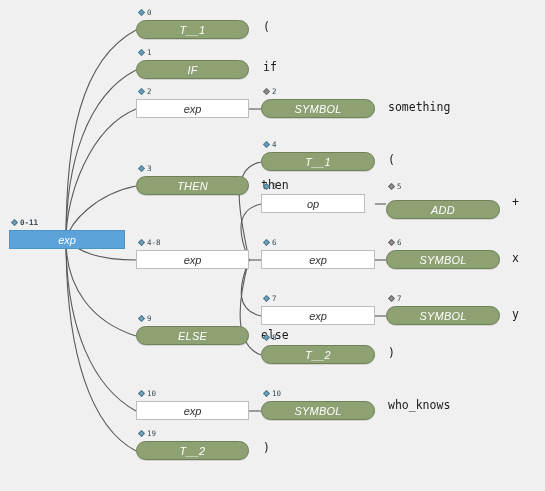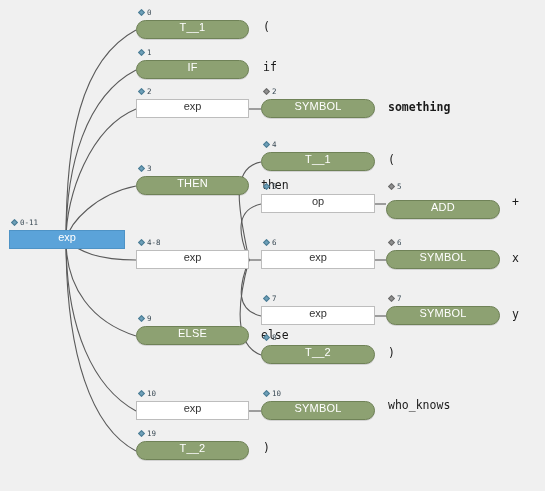--- a/index.html
+++ b/index.html
@@ -6,21 +6,21 @@
   body{
     width:545px;height:491px;
     background:#f0f0f0;
     font-family:"Liberation Sans", sans-serif;
     overflow:hidden;
   }
   #stage{position:relative;width:545px;height:491px;}
   svg.edges{position:absolute;left:0;top:0;width:545px;height:491px;pointer-events:none;}
 
   
-  .node{position:absolute;box-sizing:border-box;display:flex;justify-content:center;}
+  .node{position:absolute;box-sizing:border-box;display:flex;align-items:center;justify-content:center;font-style:italic;}
   .pill{
     background:#8da172;
     border:1px solid #6f8257;
     border-radius:11px;
     height:19px;
     color:#ffffff;
     font-size:11px;
     letter-spacing:.2px;
     box-shadow:0 1px 0 rgba(0,0,0,.12);
   }
@@ -90,21 +90,21 @@
       <path d="M 249,260 C 239,236 234,210 261,204" fill="none" stroke="#5a5a5a" stroke-width="1.1"></path>
       <path d="M 249,260 L 261,260" fill="none" stroke="#5a5a5a" stroke-width="1.1"></path>
       <path d="M 249,260 C 238,288 236,310 261,316" fill="none" stroke="#5a5a5a" stroke-width="1.1"></path>
       <path d="M 249,260 C 238,300 232,344 261,355" fill="none" stroke="#5a5a5a" stroke-width="1.1"></path>
       <path d="M 375,204 L 386,204" fill="none" stroke="#5a5a5a" stroke-width="1.1"></path>
       <path d="M 375,260 L 386,260" fill="none" stroke="#5a5a5a" stroke-width="1.1"></path>
       <path d="M 375,316 L 386,316" fill="none" stroke="#5a5a5a" stroke-width="1.1"></path>
       <path d="M 249,411 L 261,411" fill="none" stroke="#5a5a5a" stroke-width="1.1"></path>
     </svg>
   <div id="nodes-layer">
-      <div class="tag" style="left: 12px; top: 219px;">
+      <div class="tag" style="left: 12px; top: 219px; font-weight: bold;">
         <span class="dot"></span>
         <span>0-11</span>
       </div>
       <div class="node root" style="left: 9px; top: 230px; width: 116px;">
         <span>exp</span>
       </div>
       <div class="tag" style="left: 139px; top: 9px;">
         <span class="dot"></span>
         <span>0</span>
       </div>
@@ -127,42 +127,42 @@
       <div class="node box" style="left: 136px; top: 99px; width: 113px;">
         <span>exp</span>
       </div>
       <div class="tag" style="left: 264px; top: 88px;">
         <span class="dot gray"></span>
         <span>2</span>
       </div>
       <div class="node pill" style="left: 261px; top: 99px; width: 114px;">
         <span>SYMBOL</span>
       </div>
-      <div class="anno" style="left: 388px; top: 102px; font-weight: bold;">something</div>
+      <div class="anno" style="left: 388px; top: 102px;">something</div>
       <div class="tag" style="left: 139px; top: 165px;">
         <span class="dot"></span>
         <span>3</span>
       </div>
       <div class="node pill" style="left: 136px; top: 176px; width: 113px;">
         <span>THEN</span>
       </div>
       <div class="anno" style="left: 261px; top: 180px;">then</div>
       <div class="tag" style="left: 264px; top: 141px;">
         <span class="dot"></span>
         <span>4</span>
       </div>
       <div class="node pill" style="left: 261px; top: 152px; width: 114px;">
         <span>T__1</span>
       </div>
       <div class="anno" style="left: 388px; top: 155px;">(</div>
       <div class="tag" style="left: 264px; top: 183px;">
         <span class="dot"></span>
         <span>5</span>
       </div>
-      <div class="node box" style="left: 261px; top: 194px; width: 114px;">
+      <div class="node box" style="left: 261px; top: 194px; width: 104px;">
         <span>op</span>
       </div>
       <div class="tag" style="left: 389px; top: 183px;">
         <span class="dot gray"></span>
         <span>5</span>
       </div>
       <div class="node pill" style="left: 386px; top: 200px; width: 114px;">
         <span>ADD</span>
       </div>
       <div class="anno" style="left: 512px; top: 197px;">+</div>

